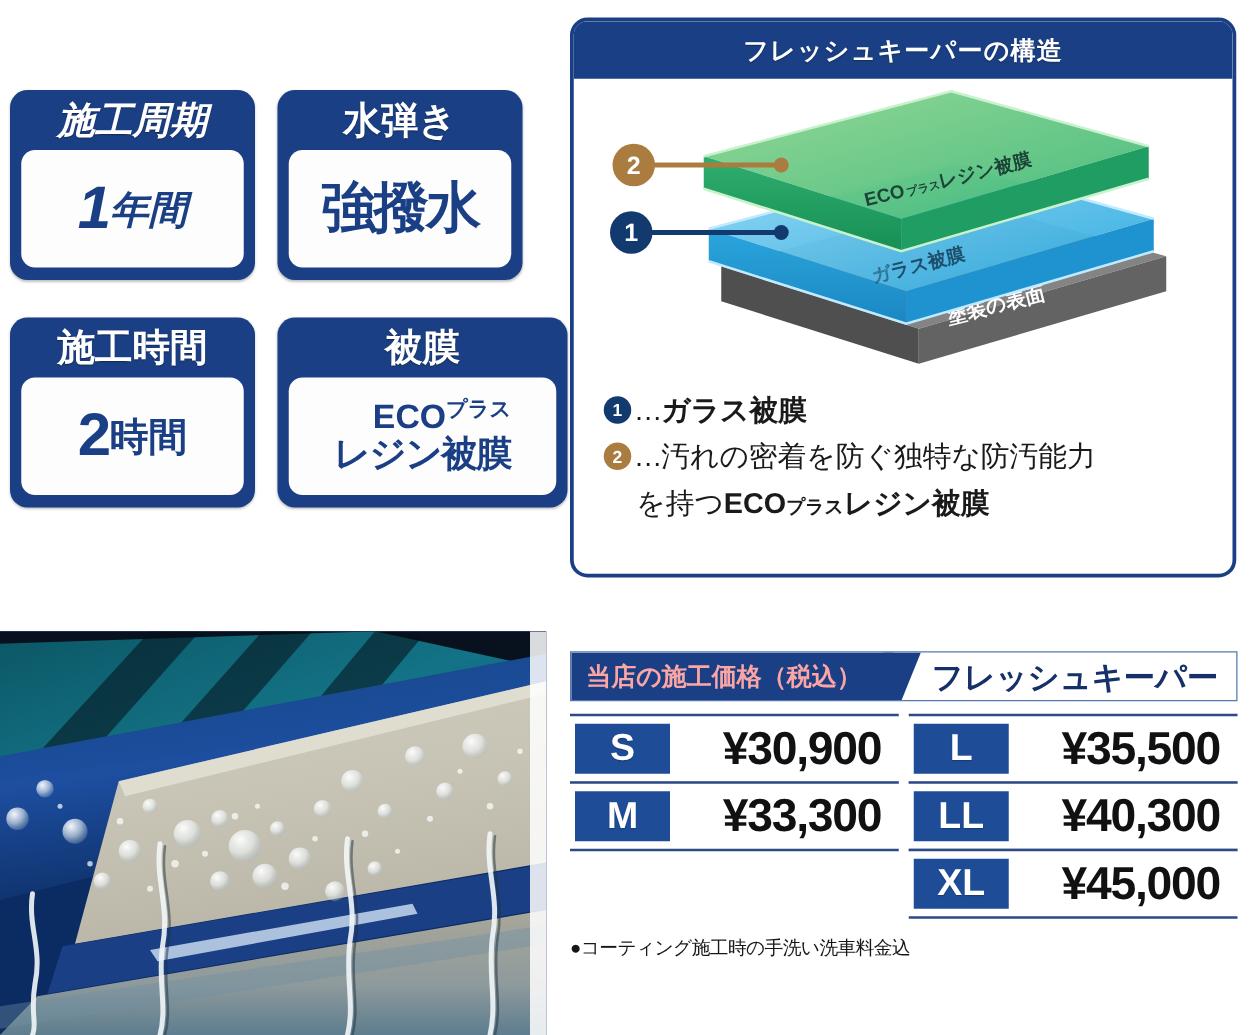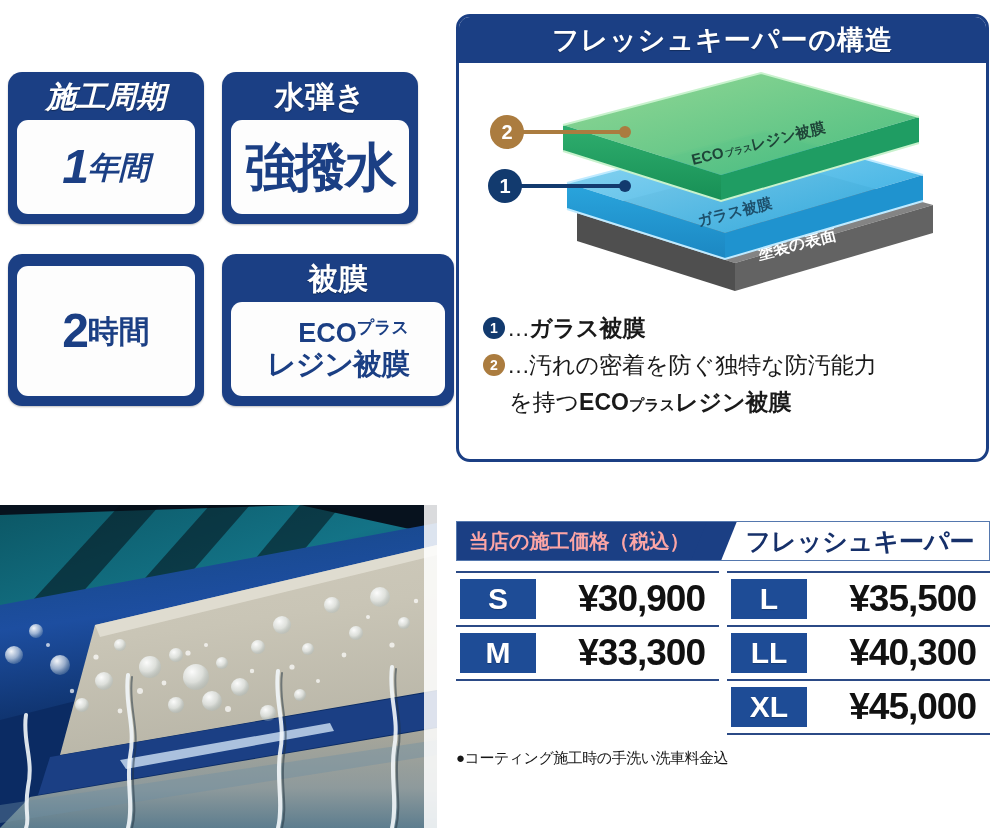--- a/index.html
+++ b/index.html
@@ -35,21 +35,21 @@
   }
   .spec-body{
     margin-top:5px;
     background:#fdfdfd;border-radius:11px;
     width:100%;flex:1;
     display:flex;align-items:center;justify-content:center;
     color:#1b3f84;
   }
   .val-big{font-size:48px;font-weight:bold;line-height:1;letter-spacing:-1px;}
   .val-unit{font-size:31px;font-weight:bold;line-height:1;}
-  .val-word{font-size:52px;font-weight:bold;line-height:1;letter-spacing:-2px;}
+  .val-word{font-size:44px;font-weight:bold;line-height:1;letter-spacing:-2px;}
   .eco-stack{display:flex;flex-direction:column;align-items:flex-end;line-height:1.04;}
   .eco-l1{font-size:27px;font-weight:bold;}
   .eco-sup{font-size:17px;font-weight:bold;vertical-align:top;}
   .eco-l2{font-size:29px;font-weight:bold;letter-spacing:-1px;margin-top:2px;}
 
   
   .photo{
     position:absolute;left:0px;top:505px;width:437px;height:323px;
     overflow:hidden;background:#0b2b63;
   }
@@ -58,21 +58,21 @@
   
   .struct-panel{
     position:absolute;left:456px;top:14px;width:533px;height:448px;
     border:3px solid #1b3f84;border-radius:14px;background:#ffffff;
     box-sizing:border-box;overflow:hidden;
   }
   .struct-head{
     height:46px;background:#1b3f84;display:flex;align-items:center;justify-content:center;
   }
   .struct-head span{
-    color:#ffffff;font-size:27px;font-weight:bold;letter-spacing:1px;
+    color:#ffffff;font-size:20px;font-weight:bold;letter-spacing:1px;
     text-shadow:0 1px 1px rgba(0,0,0,.3);
   }
   .diagram{position:relative;width:100%;height:240px;}
   .diagram svg{position:absolute;left:0;top:0;}
 
   .legend{position:absolute;left:24px;top:296px;right:14px;}
   .legend-row{display:flex;align-items:flex-start;margin-bottom:7px;}
   .badge{
     width:22px;height:22px;border-radius:50%;flex:0 0 22px;
     color:#fff;font-size:14px;font-weight:bold;
@@ -145,20 +145,21 @@
     </div>
 
     <div class="spec-card c2">
       <div class="spec-title">水弾き</div>
       <div class="spec-body">
         <span class="val-word">強撥水</span>
       </div>
     </div>
 
     <div class="spec-card c3">
+      <div class="spec-title">施工時間</div>
       <div class="spec-body">
         <span class="val-big">2</span>
           <span class="val-unit">時間</span>
       </div>
     </div>
 
     <div class="spec-card c4">
       <div class="spec-title">被膜</div>
       <div class="spec-body">
         <div class="eco-stack">

